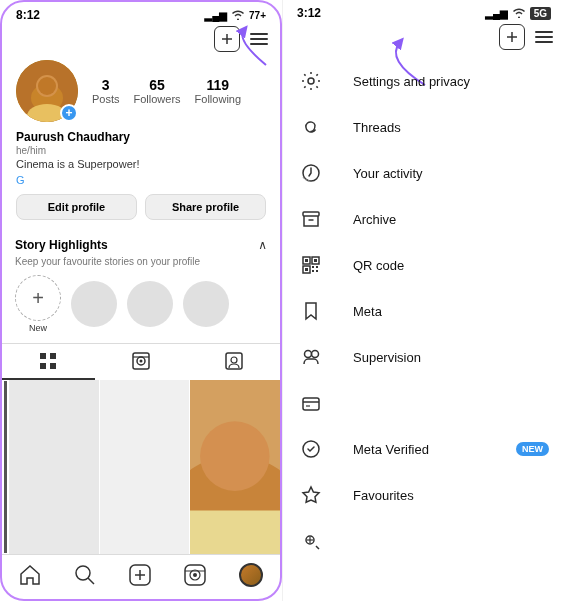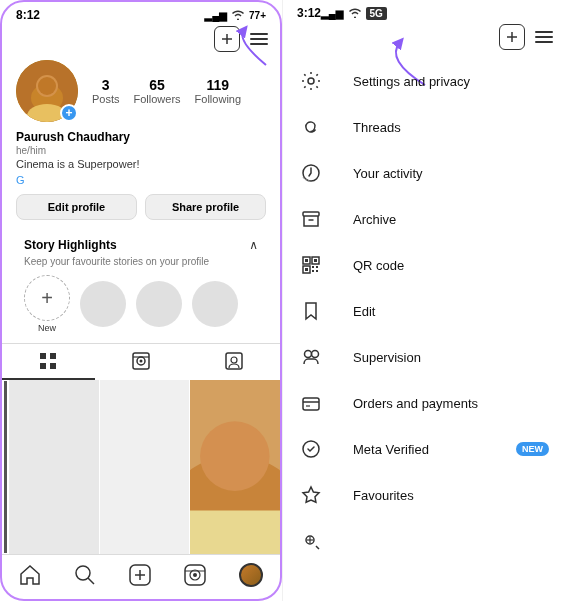--- a/index.html
+++ b/index.html
@@ -163,21 +163,21 @@
       border: 1px solid #dbdbdb;
       border-radius: 8px;
       background: #efefef;
       font-size: 11px;
       font-weight: 600;
       text-align: center;
       cursor: pointer;
     }
 
     .story-highlights {
-      padding: 0 22px;
+      padding: 0 13px;
     }
     .story-highlights-header {
       display: flex;
       justify-content: space-between;
       align-items: center;
       margin-bottom: 4px;
     }
     .story-highlights-title {
       font-size: 12px;
       font-weight: 700;
@@ -265,21 +265,21 @@
       width: 283px;
       height: 601px;
       background: #fff;
       border-left: 1px solid #f0f0f0;
       display: flex;
       flex-direction: column;
       overflow: hidden;
     }
     .right-status-bar {
       display: flex;
-      justify-content: flex-start;
+      justify-content: space-between;
       align-items: center;
       padding: 6px 14px 2px;
       font-size: 11px;
       font-weight: 600;
     }
     .right-top-bar {
       display: flex;
       justify-content: flex-end;
       align-items: center;
       padding: 2px 12px 4px;
@@ -606,21 +606,21 @@
       </div>
       <span class="menu-label">QR code</span>
     </div>
 
     <div class="menu-item">
       <div class="menu-icon">
         <svg width="20" height="20" viewBox="0 0 20 20">
           <path d="M5 2h10v16l-5-4-5 4V2z" fill="none" stroke="#333" stroke-width="1.5"></path>
         </svg>
       </div>
-      <span class="menu-label">Edit</span>
+      <span class="menu-label">Meta</span>
     </div>
 
     <div class="menu-item">
       <div class="menu-icon">
         <svg width="20" height="20" viewBox="0 0 20 20">
           <circle cx="7" cy="7" r="3.5" fill="none" stroke="#333" stroke-width="1.5"></circle>
           <circle cx="14" cy="7" r="3.5" fill="none" stroke="#333" stroke-width="1.5"></circle>
           <path d="M3 17c0-3 2-5 4-5h6c2 0 4 2 4 5" fill="none" stroke="#333" stroke-width="1.5"></path>
         </svg>
       </div>
@@ -628,21 +628,20 @@
     </div>
 
     <div class="menu-item">
       <div class="menu-icon">
         <svg width="20" height="20" viewBox="0 0 20 20">
           <rect x="2" y="5" width="16" height="12" rx="2" fill="none" stroke="#333" stroke-width="1.5"></rect>
           <line x1="2" y1="9" x2="18" y2="9" stroke="#333" stroke-width="1.5"></line>
           <line x1="5" y1="13" x2="9" y2="13" stroke="#333" stroke-width="1.2"></line>
         </svg>
       </div>
-      <span class="menu-label">Orders and payments</span>
     </div>
 
     <div class="menu-item">
       <div class="menu-icon">
         <svg width="20" height="20" viewBox="0 0 20 20">
           <circle cx="10" cy="10" r="8" fill="none" stroke="#333" stroke-width="1.5"></circle>
           <path d="M7 10l2 2 4-4" stroke="#333" stroke-width="1.5" fill="none" stroke-linecap="round"></path>
         </svg>
       </div>
       <span class="menu-label">Meta Verified</span>

